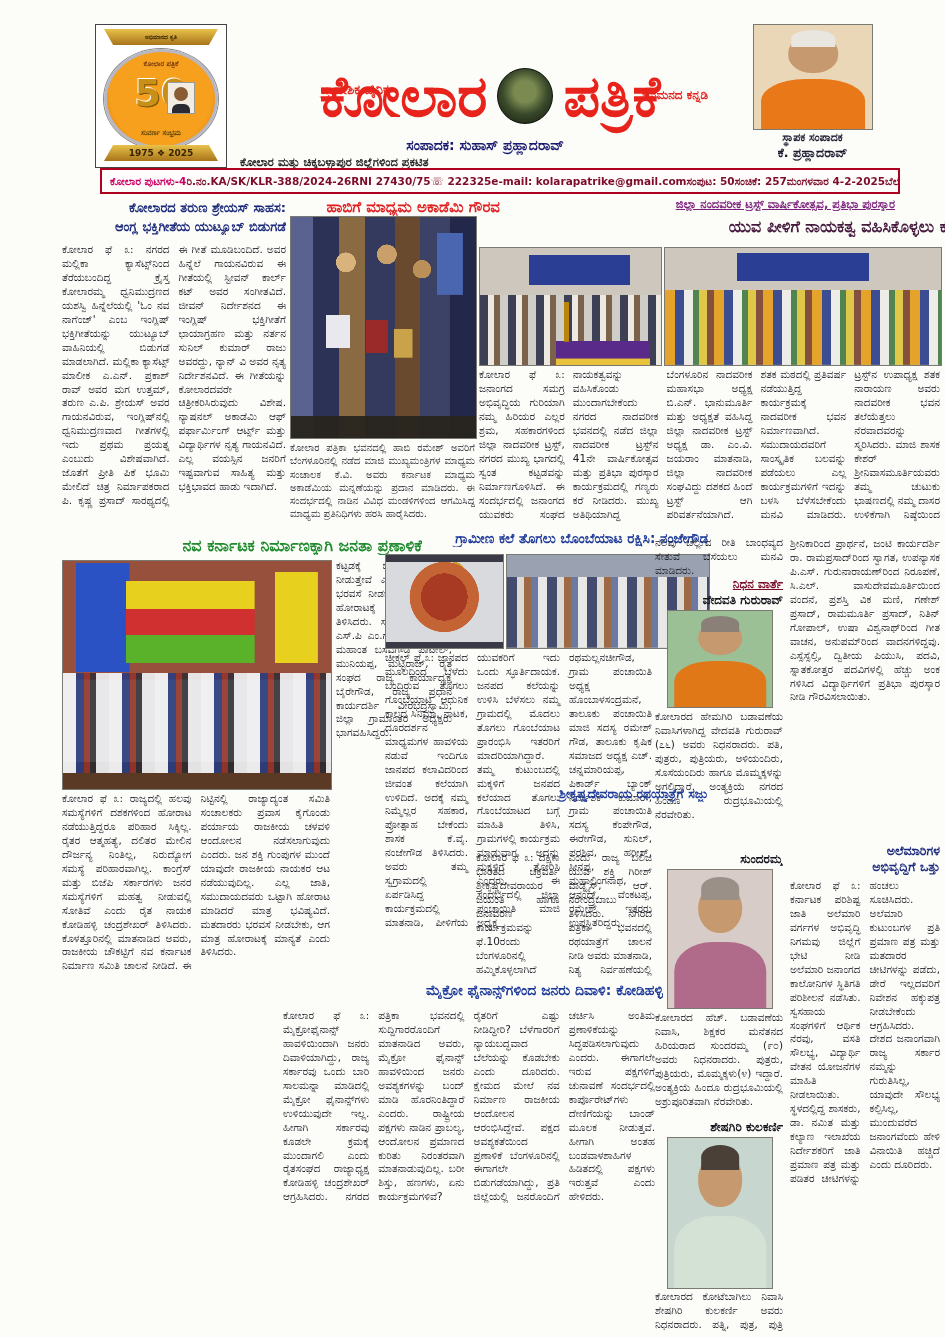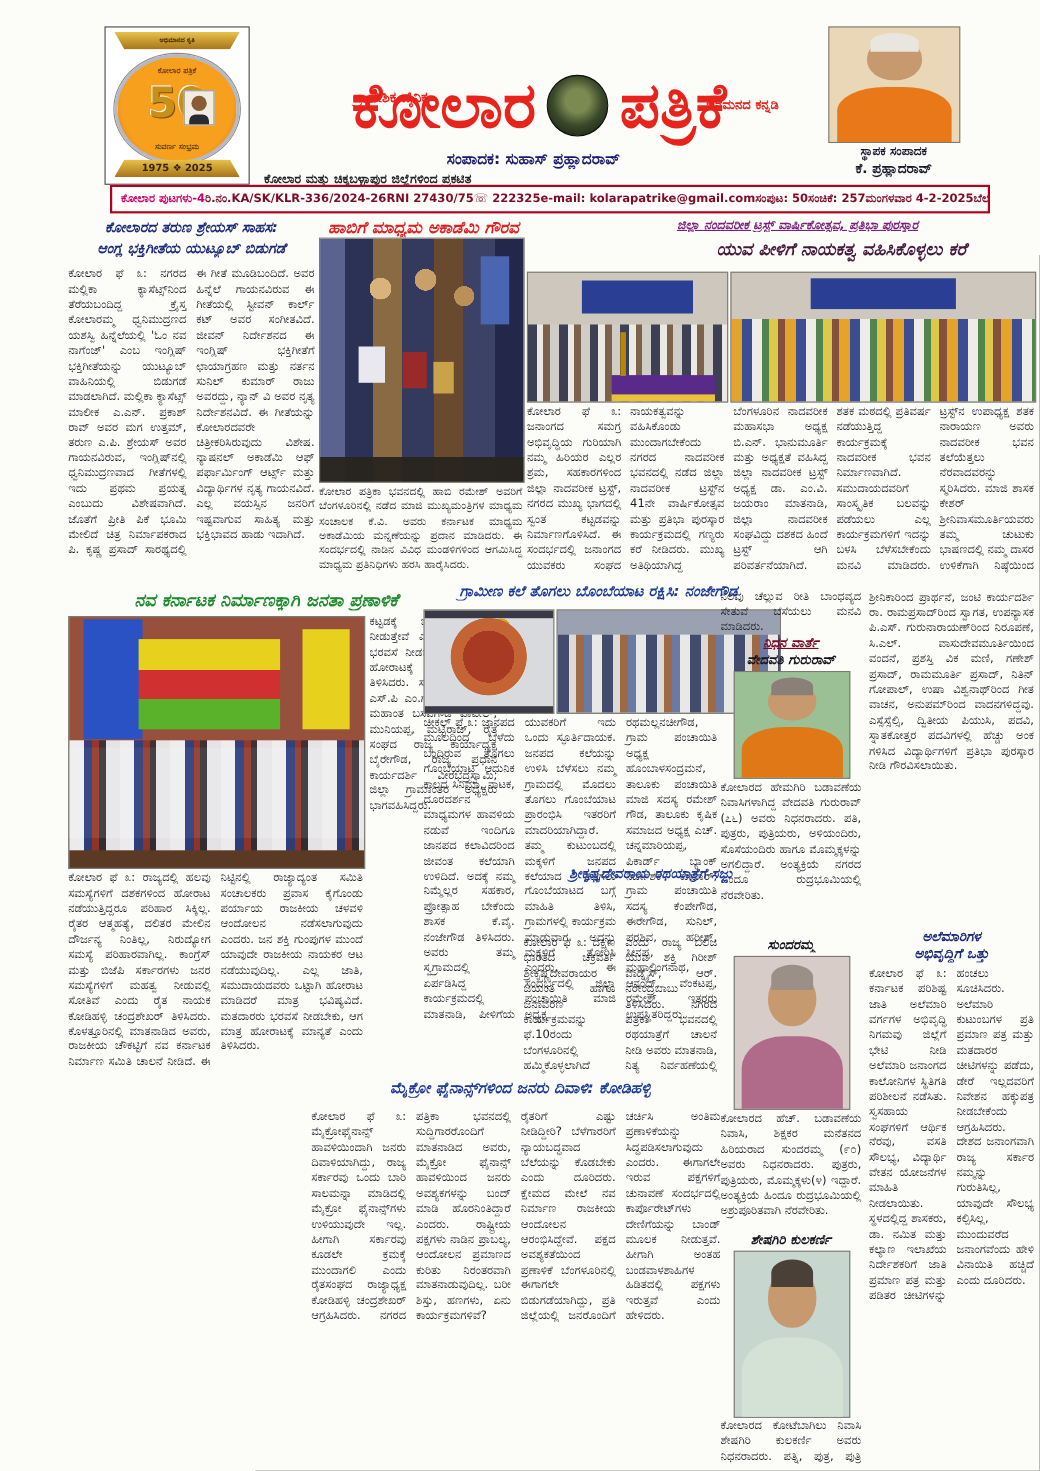--- a/index.html
+++ b/index.html
@@ -40,21 +40,21 @@
   .publish-line{color:#222;font-weight:bold;font-size:11.5px;}
   .founder-cap{color:#1a1a2e;font-weight:bold;}
 
   
   .infobar{left:100px;top:168px;width:800px;height:26px;border:2px solid #b00020;background:#fffdfb;
            display:flex;align-items:center;justify-content:space-between;padding:0 8px;box-sizing:border-box;
            font-size:10.5px;font-weight:bold;color:#7c0c2a;white-space:nowrap;overflow:hidden;}
   .infobar .edition{color:#cc0066;text-align:right;}
 
   
-  .hl{position:absolute;font-weight:bold;text-align:center;white-space:nowrap;overflow:hidden;font-style:italic;}
+  .hl{position:absolute;font-weight:bold;text-align:right;white-space:nowrap;overflow:hidden;}
   .hl-navy{color:#1b2a7a;}
   .hl-red{color:#e02020;}
   .hl-green{color:#1f8b2e;}
   .hl-blue{color:#1e3a99;}
   .kicker{color:#7a1f7a;text-decoration:underline;}
   .lead-head{color:#451a3d;}
   .obit-h{color:#7a0c2a;text-decoration:underline;}
   .obit-name{color:#14141c;}
 
   
@@ -136,21 +136,21 @@
 
   <div class="photo portrait founderp" style="left:753px;top:24px;width:118px;height:104px;">
     <div class="p-head"></div>
     <div class="p-torso"></div>
   </div>
   <div class="abs founder-cap ctr" style="left:745px;top:131px;width:135px;font-size:11px;">ಸ್ಥಾಪಕ ಸಂಪಾದಕ</div>
   <div class="abs founder-cap ctr" style="left:745px;top:145px;width:135px;font-size:12.5px;">ಕೆ. ಪ್ರಹ್ಲಾದರಾವ್</div>
 
   <div class="abs infobar">
     <span class="edition">ಕೋಲಾರ ಪುಟಗಳು-4</span>
-    <span>ರಿ.ನಂ.KA/SK/KLR-336/2024-26</span>
+    <span>ರಿ.ನಂ.KA/SK/KLR-388/2024-26</span>
     <span>RNI 27430/75</span>
     <span>☏ 222325</span>
     <span>e-mail: kolarapatrike@gmail.com</span>
     <span>ಸಂಪುಟ: 50</span>
     <span>ಸಂಚಿಕೆ: 257</span>
     <span>ಮಂಗಳವಾರ 4-2-2025</span>
     <span>ಬೆಲೆ: 2-00</span>
   </div>
 
   <div class="hl hl-navy" style="left:62px;top:200px;width:224px;font-size:13px;">ಕೋಲಾರದ ತರುಣ ಶ್ರೇಯಸ್ ಸಾಹಸ:</div>

